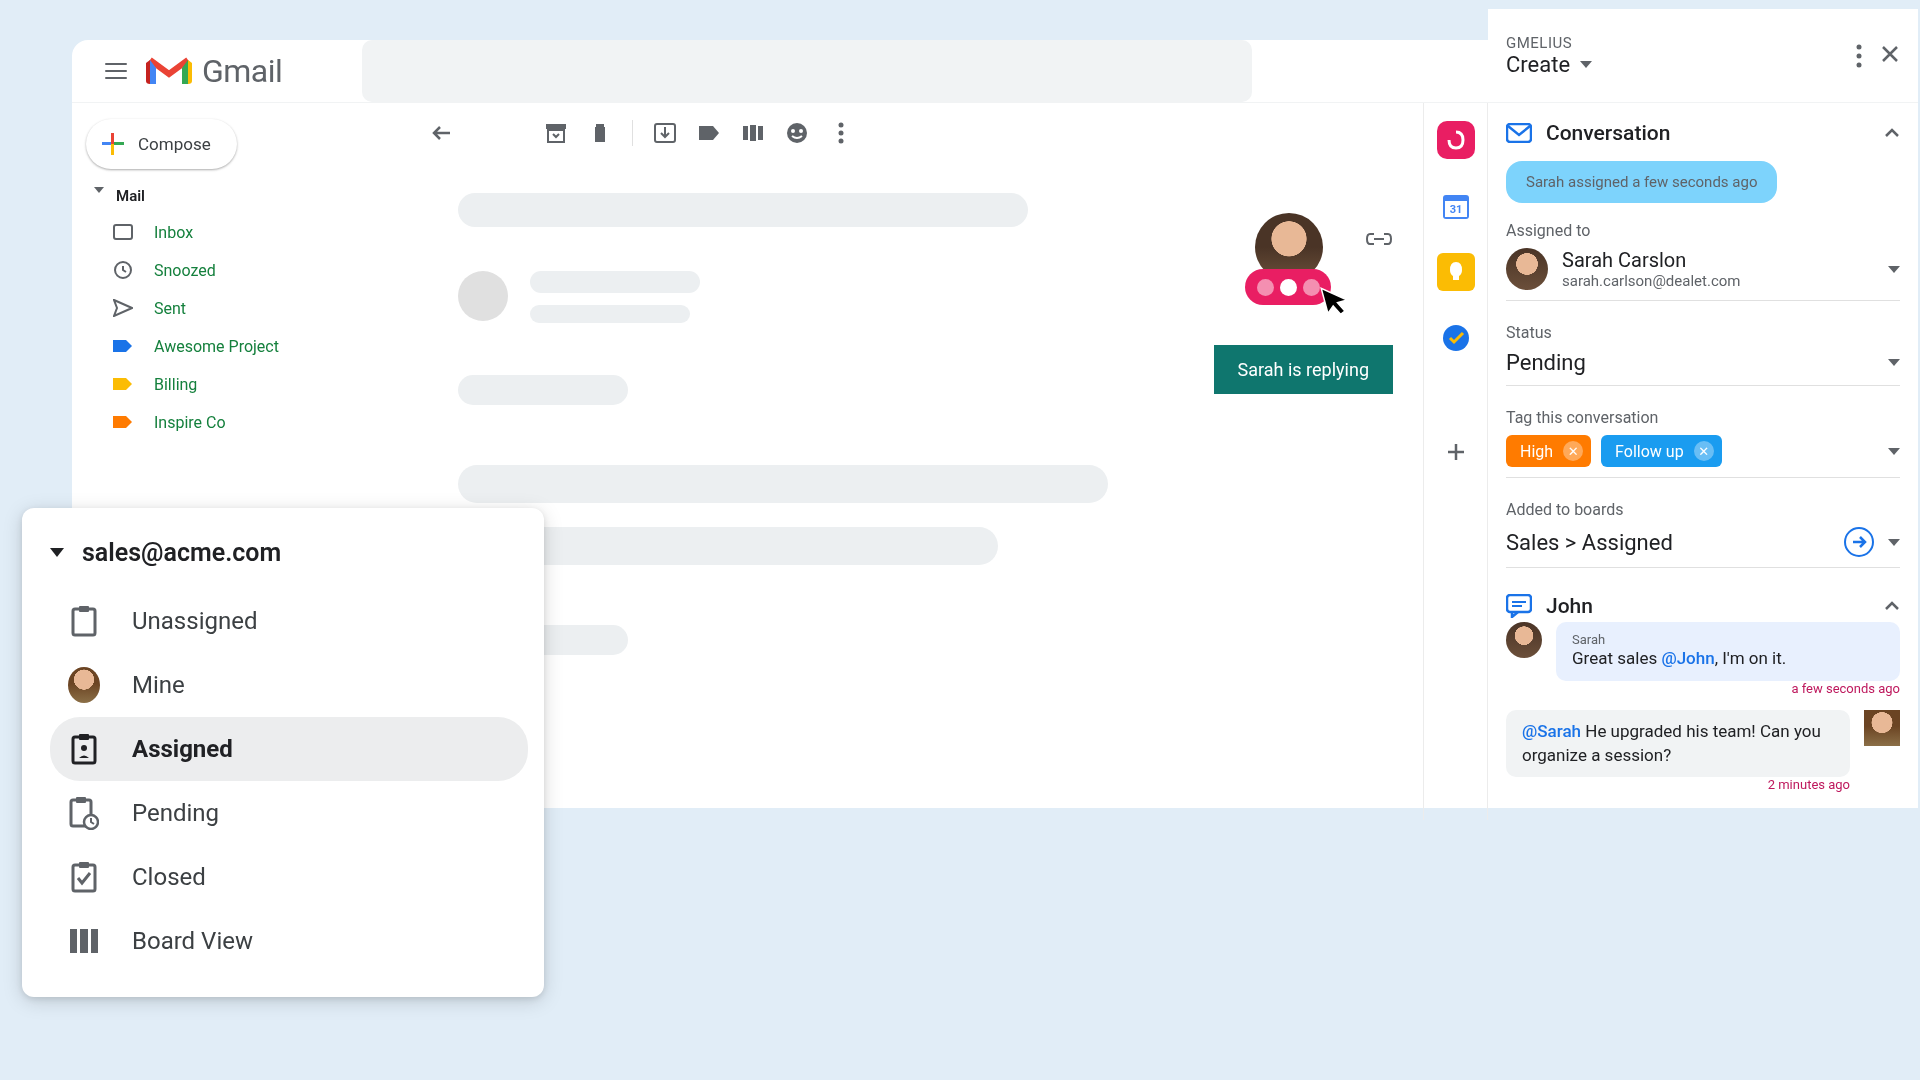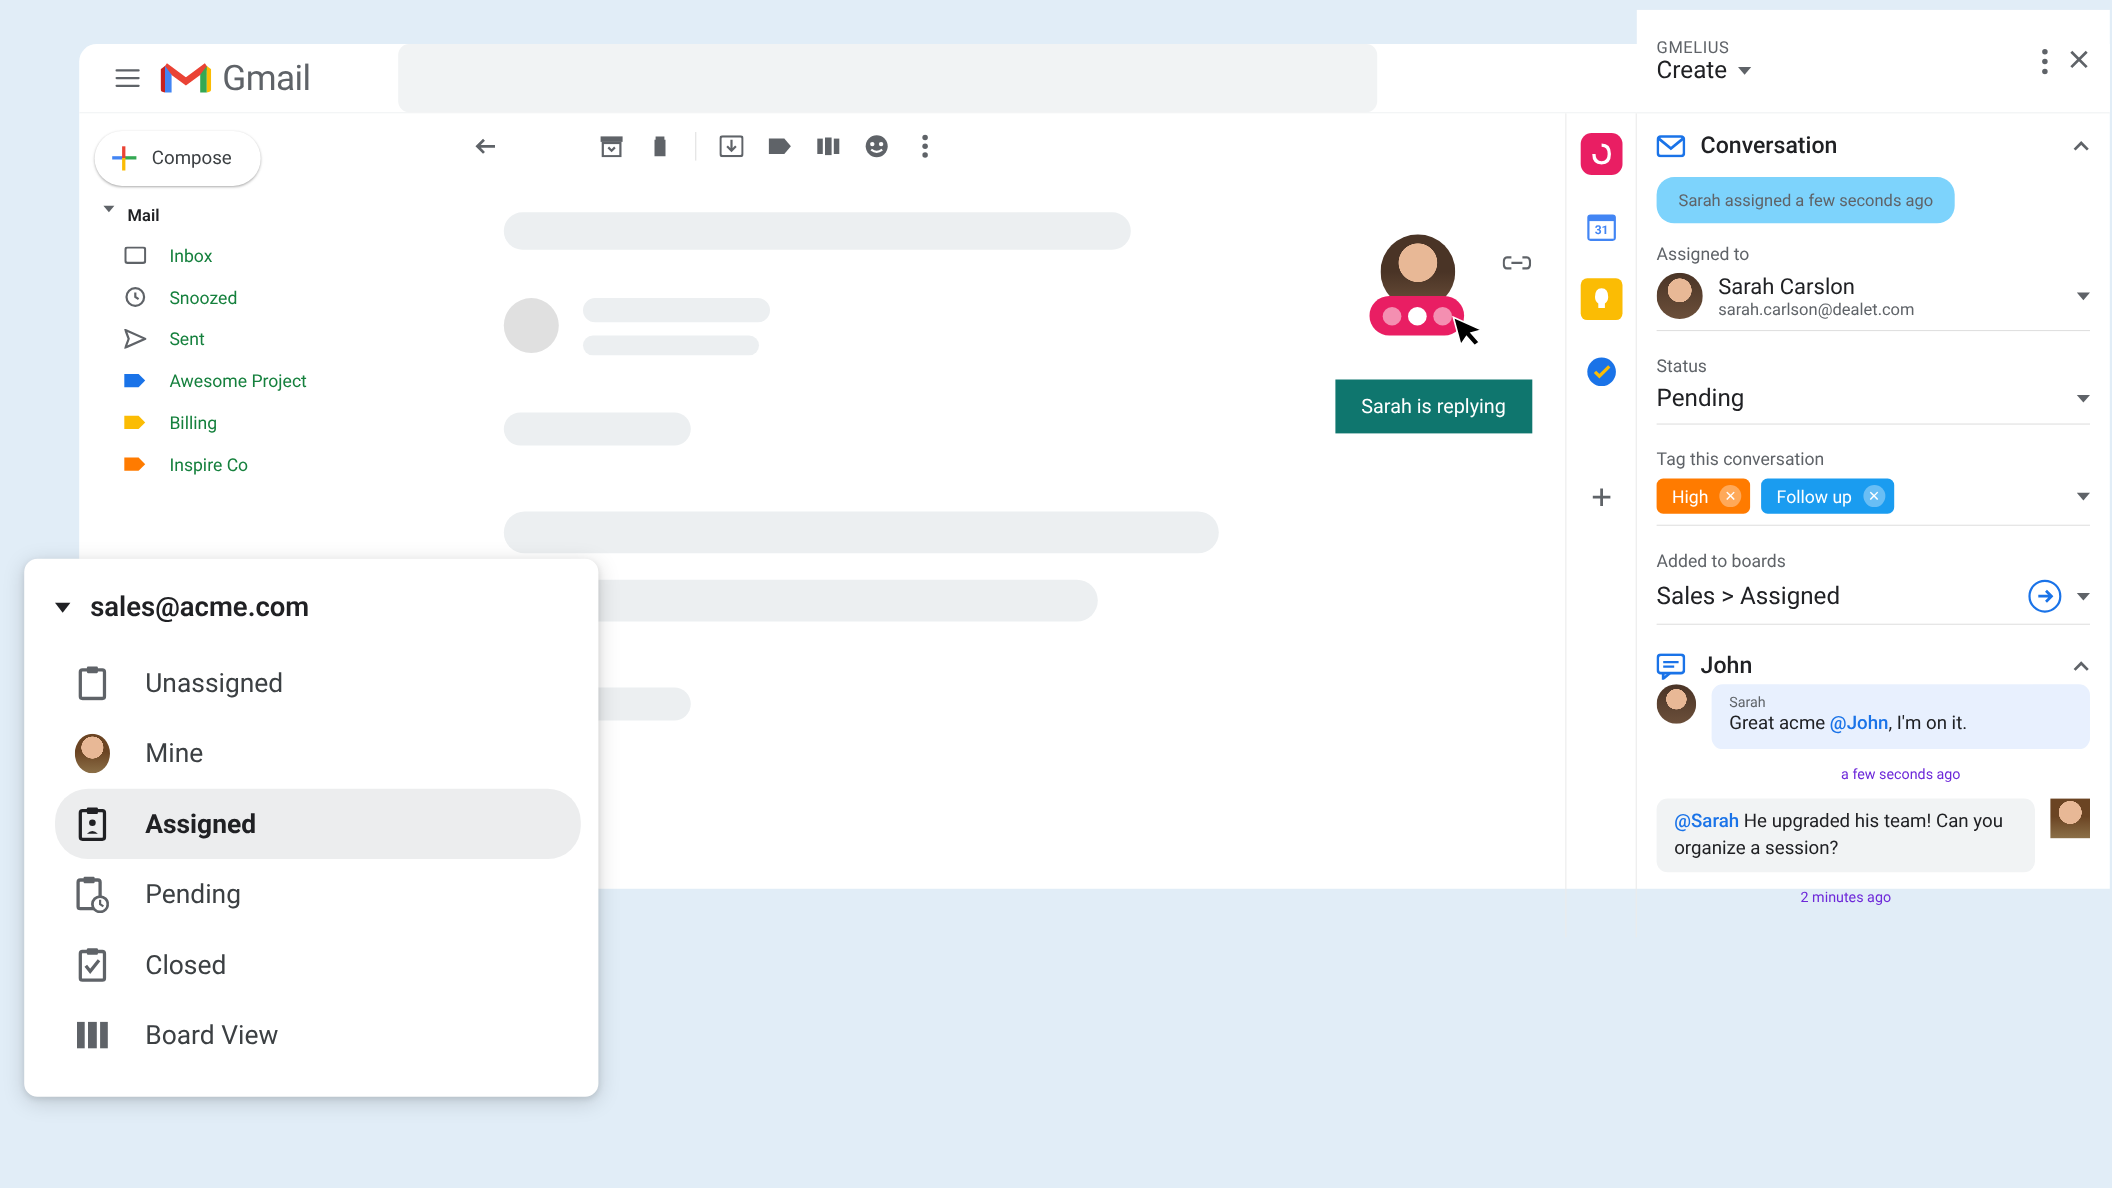--- a/index.html
+++ b/index.html
@@ -68,21 +68,21 @@
 .gm-tag{display:flex; align-items:center; gap:10px; padding:6px 8px 6px 14px; border-radius:6px; color:white; font-size:16px;}
 .gm-tag-close{width:20px; height:20px; border-radius:50%; background:rgba(255,255,255,0.35); display:flex; align-items:center; justify-content:center; font-size:13px; cursor:pointer;}
 .gm-board-val{font-size:22px; color:#202124;}
 .gm-board-row{display:flex; align-items:center;}
 .gm-arrow-circle{width:30px; height:30px; border:2.5px solid #1a73e8; border-radius:50%; display:flex; align-items:center; justify-content:center; margin-left:auto; margin-right:14px; cursor:pointer;}
 .gm-note{display:flex; gap:14px; margin-bottom:14px;}
 .gm-note-av{width:36px; height:36px; border-radius:50%; flex-shrink:0;}
 .gm-note-bubble{background:#e8f0fe; border-radius:10px; padding:10px 16px; flex:1;}
 .gm-note-author{font-size:13px; color:#5f6368;}
 .gm-note-text{font-size:17px; color:#202124; line-height:1.4;}
-.gm-note-time{font-size:13px; color:#6d28d9; text-align:center; margin-top:16px;}
+.gm-note-time{font-size:13px; color:#be185d; text-align:right; margin-top:0;}
 .gm-mention{color:#1a73e8; font-weight:500;}
 .gm-note.reversed{flex-direction:row-reverse;}
 .gm-note.reversed .gm-note-bubble{background:#f1f3f4;}
 .pushdown{margin-left:auto;}
 .drop-arrow{width:0;height:0;border-left:6px solid transparent;border-right:6px solid transparent;border-top:7px solid #5f6368;}
 
 
 .float-panel{position:absolute; top:508px; left:22px; width:522px; background:white; border-radius:12px; box-shadow:0 4px 20px rgba(0,0,0,0.15),0 2px 6px rgba(0,0,0,0.1); padding:30px 16px 24px 28px; z-index:50;}
 .fp-header{display:flex; align-items:center; gap:18px; font-size:25px; font-weight:600; color:#202124; margin-bottom:22px;}
 .fp-chev{width:0;height:0;border-left:7px solid transparent;border-right:7px solid transparent;border-top:9px solid #202124;}
@@ -405,21 +405,21 @@
                 <path d="M2 8 L8 2 L14 8" stroke="#5f6368" stroke-width="2.5" fill="none"></path>
               </svg>
             </span>
         </div>
 
         <div class="gm-note">
           <div class="gm-note-av" style="background:radial-gradient(circle at 50% 38%,#e8b896 32%,transparent 33%),linear-gradient(#4a3426,#6b4f3a)"></div>
           <div style="flex:1">
             <div class="gm-note-bubble">
               <div class="gm-note-author">Sarah</div>
-              <div class="gm-note-text"><span>Great acme </span><span class="gm-mention">@John</span><span>, I'm on it.</span></div>
+              <div class="gm-note-text"><span>Great sales </span><span class="gm-mention">@John</span><span>, I'm on it.</span></div>
             </div>
             <div class="gm-note-time">a few seconds ago</div>
           </div>
         </div>
 
         <div class="gm-note reversed">
           <div class="gm-note-av" style="background:#fbbc04">
               <div class="avatar-face"></div>
             </div>
           <div style="flex:1">

